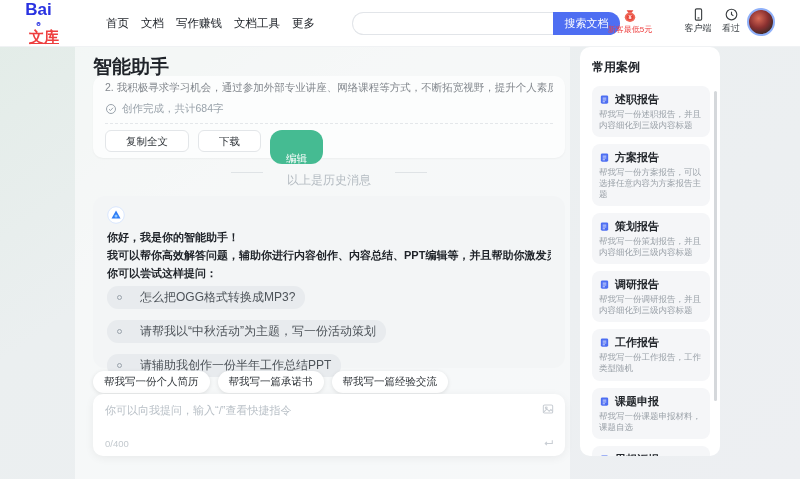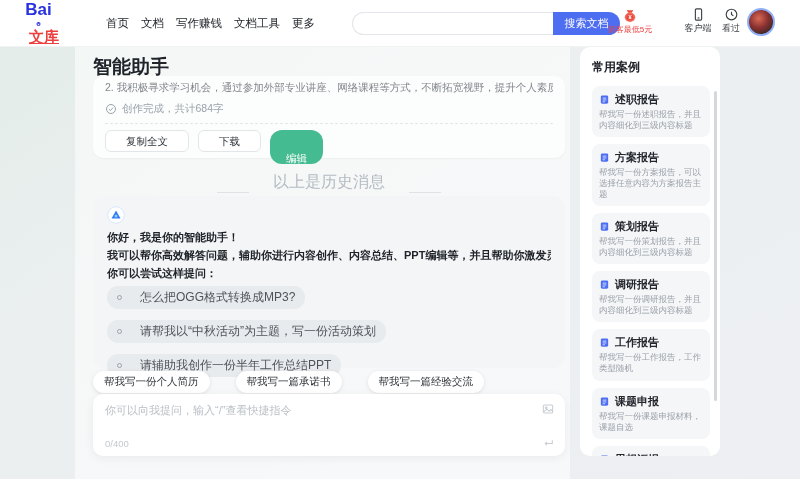--- a/index.html
+++ b/index.html
@@ -48,36 +48,36 @@
                     white-space:nowrap; overflow:hidden; }
   .card1 .status { position:absolute; left:12px; top:26px; display:flex; align-items:center; gap:5px;
                    font-size:10.5px; color:#9aa3ab; }
   .card1 .status svg { width:12px; height:12px; }
   .card1 .dash { position:absolute; left:12px; right:12px; top:47px; border-top:1px dashed #e4e7ea; }
   .card1 .btns { position:absolute; left:12px; top:54px; display:flex; gap:9px; }
   .btn-outline { height:22px; padding:0 20px; background:#fff; border:1px solid #e3e6e9; border-radius:6px;
                  font-size:10.5px; color:#2e3338; line-height:20px; cursor:pointer; font-family:inherit; }
   .btn-green { height:22px; padding:17px 16px; background:var(--edit-green,#45bb92); border:none;
                border-radius:12px; color:#fff; font-size:10.5px; line-height:22px; cursor:pointer; font-family:inherit; }
-  .hist-divider { position:absolute; left:93px; top:172px; width:472px; display:flex; align-items:flex-end;
-                  justify-content:center; gap:24px; color:#b4bbc1; font-size:16px; }
+  .hist-divider { position:absolute; left:93px; top:172px; width:472px; display:flex; align-items:flex-start;
+                  justify-content:center; gap:24px; color:#b4bbc1; font-size:12px; }
   .hist-divider .line { width:32px; border-top:1px solid #dfe3e6; }
   
   .assistant-card { position:absolute; left:93px; top:196px; width:472px; height:172px;
                     background:#f3f5f6; border-radius:12px; padding:10px 14px 3px; }
   .aavatar { width:18px; height:18px; margin-bottom:4px; display:block; }
   .msg-line { font-size:11px; font-weight:bold; color:#1f2329; line-height:18px;
               white-space:nowrap; overflow:hidden; }
   .chips { margin-top:4px; }
   .chip { display:flex; width:fit-content; align-items:center; gap:18px; background:#e8ebee;
           border-radius:11px; padding:3px 10px; font-size:12px; color:#4d5359; margin-bottom:11px;
           cursor:pointer; white-space:nowrap; }
   .chip .dot { width:5px; height:5px; border-radius:50%; border:1px solid #9aa2ab; flex:none; }
   
-  .quick { position:absolute; left:93px; top:371px; display:flex; gap:26px; }
+  .quick { position:absolute; left:93px; top:371px; display:flex; gap:8px; }
   .pill { background:#fff; border-radius:12px; padding:4px 11px; font-size:10.5px; color:#2e3338;
           box-shadow:0 1px 4px rgba(0,0,0,0.10); cursor:pointer; white-space:nowrap; }
   .input-card { position:absolute; left:93px; top:394px; width:472px; height:62px; background:#fff;
                 border-radius:10px; box-shadow:0 2px 10px rgba(0,0,0,0.06); }
   .input-card textarea { position:absolute; inset:0; border:none; outline:none; resize:none;
                          background:transparent; font-family:inherit; font-size:11px; color:#333;
                          padding:9px 30px 19px 12px; border-radius:10px; }
   .input-card textarea::placeholder { color:#b9c0c7; }
   .img-icon { position:absolute; right:10px; top:8px; width:14px; height:14px; cursor:pointer; }
   .counter { position:absolute; left:12px; bottom:7px; font-size:9.5px; color:#c3c9ce; }

